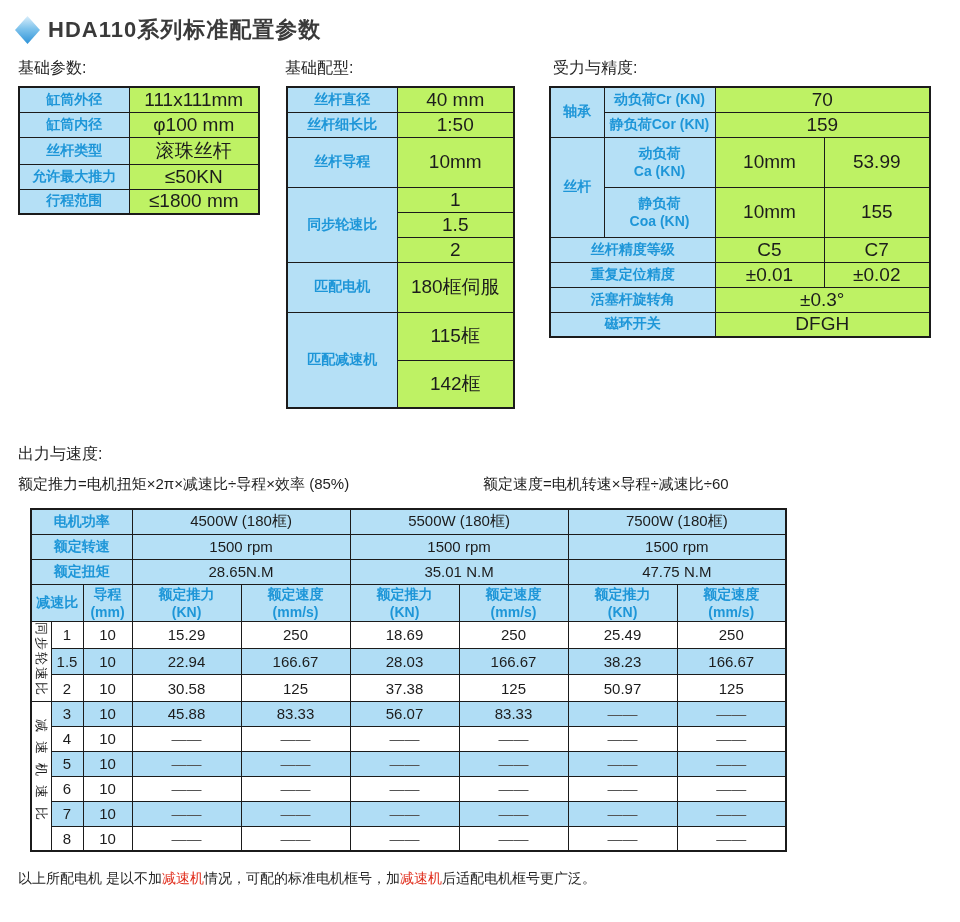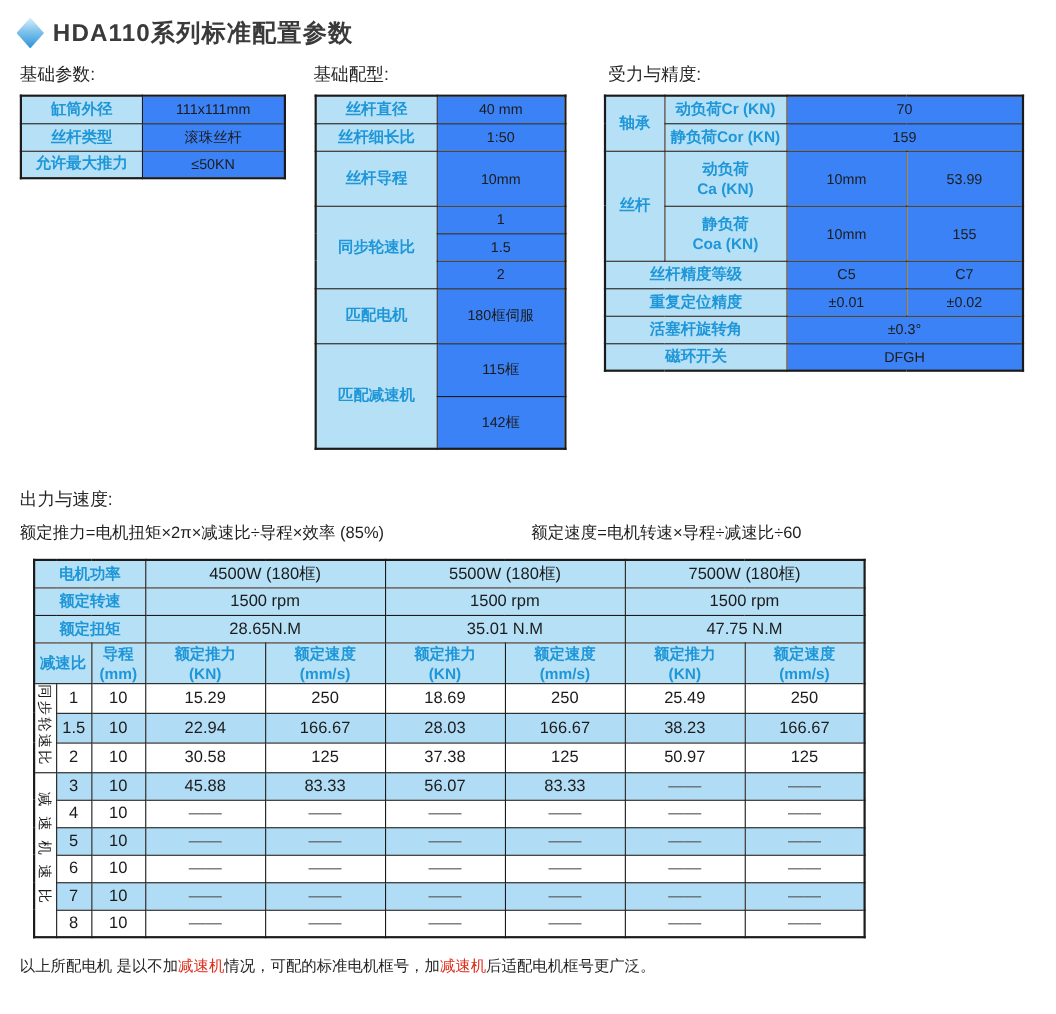--- a/index.html
+++ b/index.html
@@ -7,21 +7,21 @@
        font-family:"Liberation Sans","DejaVu Sans",sans-serif;color:#1c1c1c}
   .abs{position:absolute}
   table{border-collapse:collapse;table-layout:fixed}
   .mt,.bt{border:2px solid var(--border,#1b1b1b)}
   .mt td,.bt td{border:1px solid var(--border,#1b1b1b);text-align:center;vertical-align:middle;
                 padding:0;overflow:hidden}
   .mt tr{height:25px}
   tr.h50{height:50px}
   tr.h48{height:48px}
   .lbl{background:var(--cellblue,#b5e0f6);color:var(--bluetext,#1e96d8);font-weight:700;font-size:14px}
-  .val{background:#3b82f6;color:#1c1c1c;font-size:13px}
+  .val{background:#bef264;color:#1c1c1c;font-size:19px}
   .pre{white-space:pre-line;line-height:1.3}
   .bt tr{height:25px}
   .bt tr.subh{height:33px}
   .hval{background:var(--cellblue,#b5e0f6);color:#1c1c1c;font-size:15px}
   .rv{background:#ffffff;font-size:15px}
   tr.sb td:not(.grp){background:var(--stripeblue,#b0ddf5)}
   td.grp{background:#ffffff}
   td.grp div{writing-mode:vertical-lr;text-orientation:sideways;display:inline-block;
              font-size:13px;line-height:1;color:#1c1c1c}
   td.grp.s1 div{letter-spacing:2px}
@@ -50,26 +50,34 @@
   <colgroup>
       <col style="width:110px">
       <col style="width:130px">
     </colgroup>
   <tbody>
     <tr>
         <td class="lbl">缸筒外径</td>
         <td class="val">111x111mm</td>
       </tr>
     <tr>
+        <td class="lbl">缸筒内径</td>
+        <td class="val">φ100 mm</td>
+      </tr>
+    <tr>
         <td class="lbl">丝杆类型</td>
         <td class="val">滚珠丝杆</td>
       </tr>
     <tr>
         <td class="lbl">允许最大推力</td>
         <td class="val">≤50KN</td>
+      </tr>
+    <tr>
+        <td class="lbl">行程范围</td>
+        <td class="val">≤1800 mm</td>
       </tr>
   </tbody>
 </table>
 
 <table class="abs mt" style="left:286px;top:86px;width:227px">
   <colgroup>
       <col style="width:110px">
       <col style="width:117px">
     </colgroup>
   <tbody>

